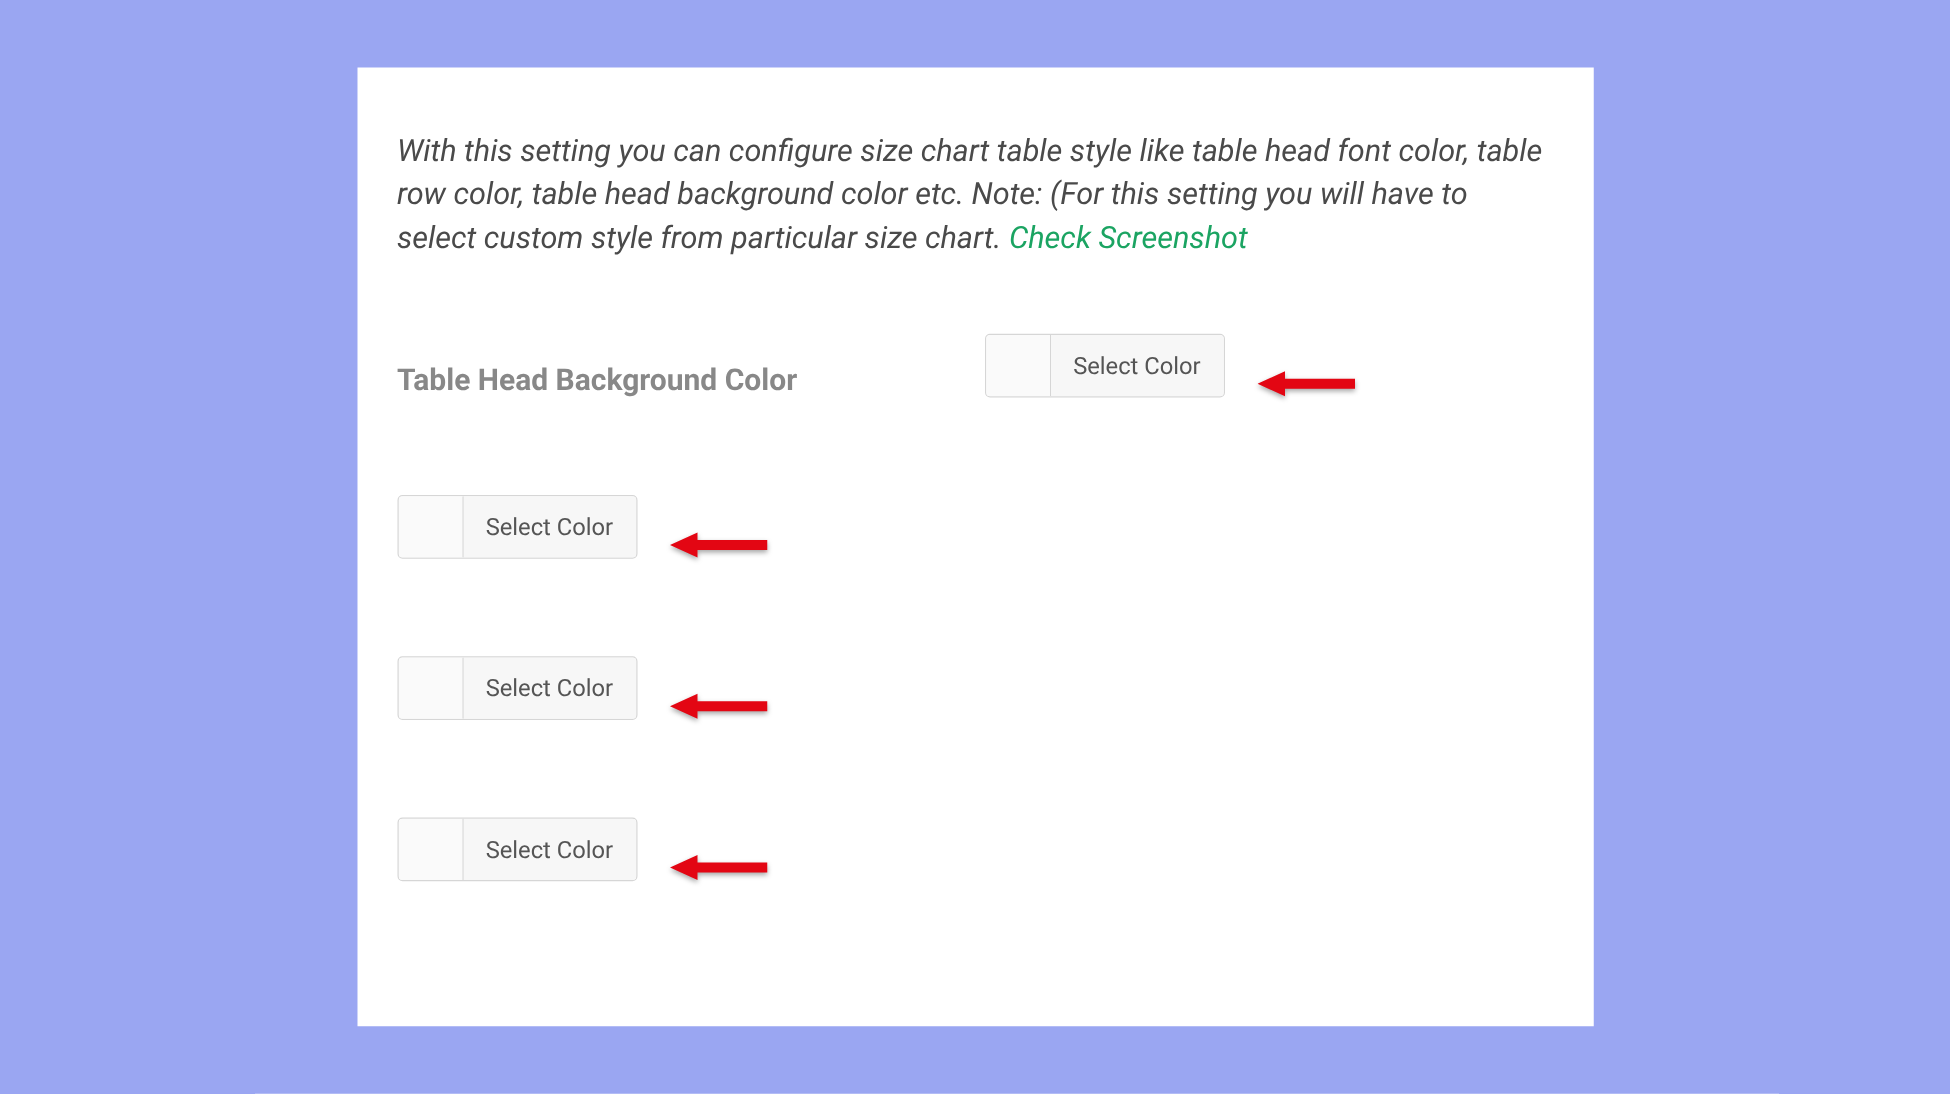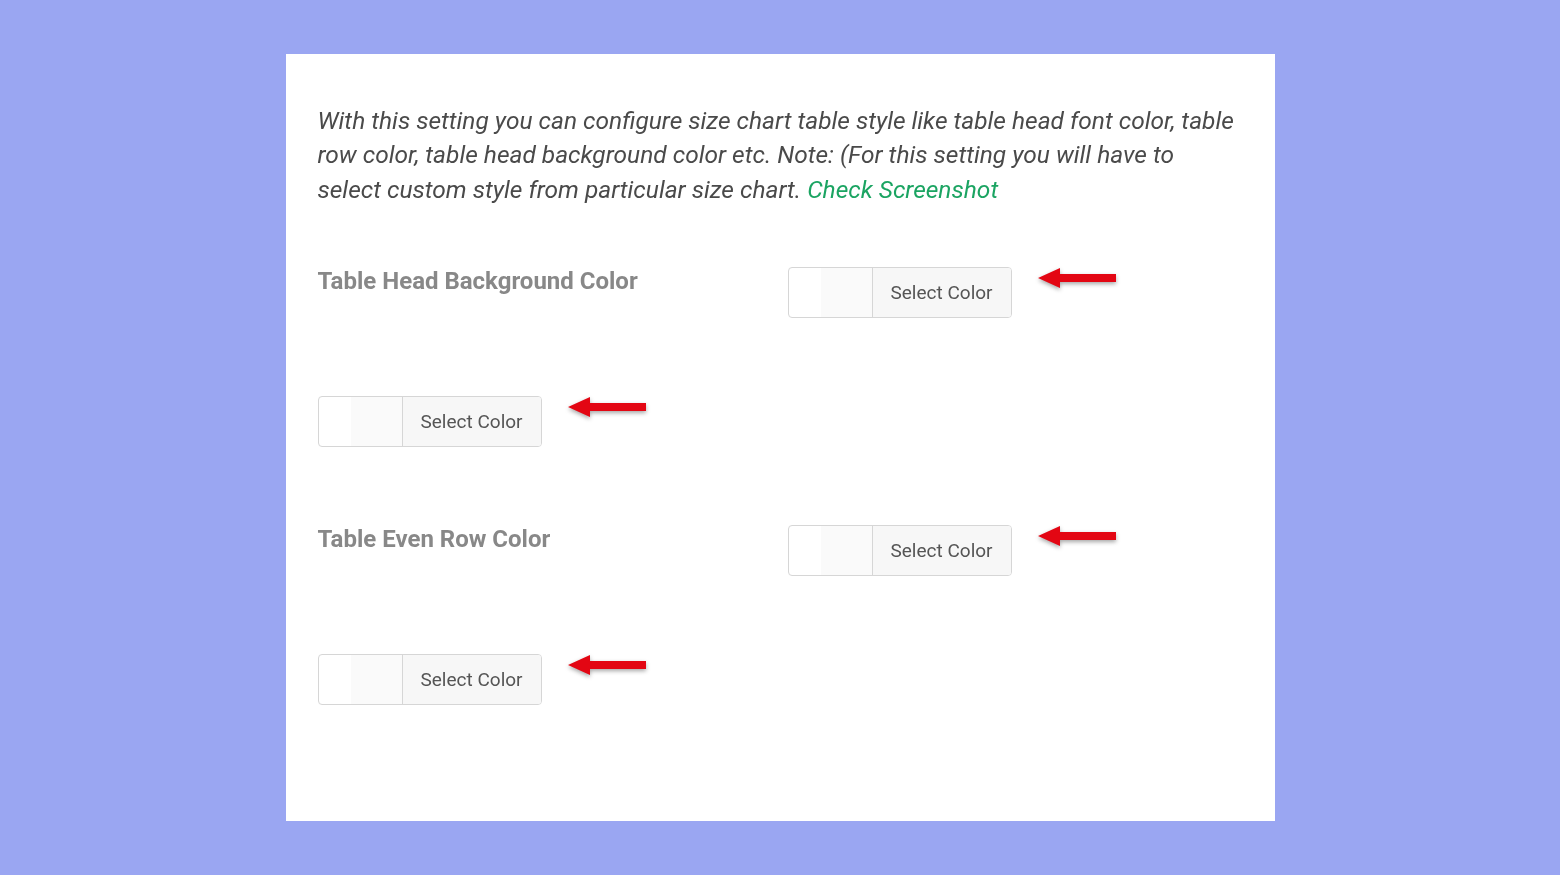--- a/index.html
+++ b/index.html
@@ -30,41 +30,40 @@
       line-height: 1.4;
       color: #4a4a4a;
       margin-bottom: 60px;
     }
     .description .link {
       color: #1ba462;
       font-style: italic;
     }
     .field-row {
       display: flex;
-      align-items: flex-start;
+      align-items: flex-end;
       justify-content: flex-start;
       margin-bottom: 78px;
       position: relative;
     }
     .field-label {
       font-weight: 700;
       font-size: 24px;
       color: #888888;
       width: 470px;
       flex-shrink: 0;
     }
     .color-picker {
       display: inline-flex;
       align-items: stretch;
       border: 1px solid #d6d6d6;
       border-radius: 4px;
       overflow: hidden;
       background: #ffffff;
       height: 51px;
-      padding-left: 32px;
     }
     .color-swatch {
       width: 52px;
       background: #fafafa;
       border-right: 1px solid #d6d6d6;
     }
     .color-btn {
       padding: 0 18px;
       background: #f7f7f7;
       font-size: 19px;
@@ -117,21 +116,20 @@
     <div class="arrow-annot">
       <svg width="78" height="22" viewBox="0 0 78 22">
           <g fill="#e30613">
             <polygon points="0,11 22,1 22,7 78,7 78,15 22,15 22,21"></polygon>
           </g>
         </svg>
     </div>
   </div>
 
   <div class="field-row">
-    <div class="field-label">Table Even Row Color</div>
     <div class="color-picker">
       <div class="color-swatch"></div>
       <div class="color-btn">Select Color</div>
     </div>
     <div class="arrow-annot">
       <svg width="78" height="22" viewBox="0 0 78 22">
           <g fill="#e30613">
             <polygon points="0,11 22,1 22,7 78,7 78,15 22,15 22,21"></polygon>
           </g>
         </svg>

